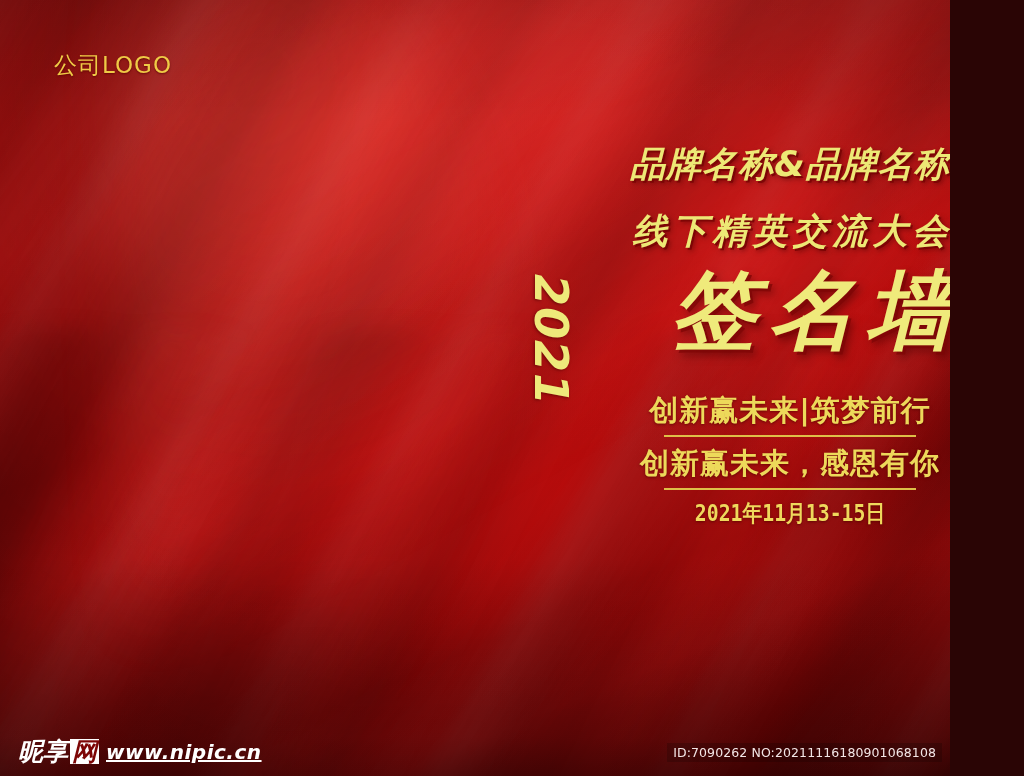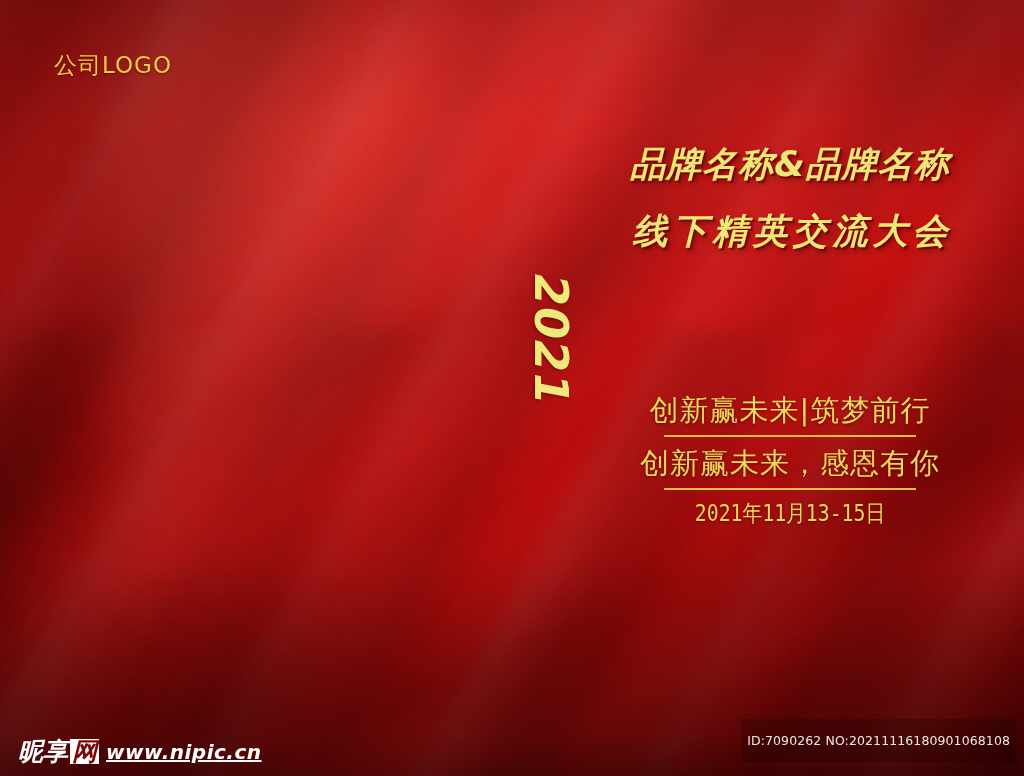--- a/index.html
+++ b/index.html
@@ -7,21 +7,21 @@
     margin: 0;
     padding: 0;
     background: #2a0505;
   }
   body {
     font-family: "Liberation Sans", "DejaVu Sans", sans-serif;
   }
 
   #poster {
     position: relative;
-    width: 1024px;
+    width: 950px;
     height: 776px;
     overflow: hidden;
     background: #0c4a6e;
     user-select: none;
   }
 
   
   .silk-base {
     position: absolute;
     inset: 0;
@@ -233,20 +233,21 @@
     font-family: "DejaVu Serif", "Liberation Serif", serif;
     white-space: nowrap;
   }
 
   #slogan-block {
     position: absolute;
     left: 560px;
     top: 392px;
     width: 460px;
     text-align: center;
+    font-weight: bold;
   }
   .slogan-line {
     font-size: 29px;
     letter-spacing: 1px;
     color: #EDD95A;
     text-shadow: 0 1px 3px rgba(80,0,0,0.7);
     line-height: 1.28;
     white-space: nowrap;
     font-family: "DejaVu Sans", "Liberation Sans", sans-serif;
   }
@@ -313,21 +314,21 @@
     white-space: nowrap;
     text-decoration: underline;
   }
   #asset-id {
     position: absolute;
     right: 8px;
     bottom: 14px;
     font-size: 12.5px;
     color: #f3e6e6;
     background: rgba(0,0,0,0.18);
-    padding: 14px 6px;
+    padding: 2px 6px;
     letter-spacing: 0.1px;
     font-family: "DejaVu Sans", "Liberation Sans", sans-serif;
     white-space: nowrap;
   }
 </style>
 </head>
 <body>
 
 <div id="poster">
 
@@ -345,20 +346,21 @@
     <div id="company-logo">公司LOGO</div>
 
     <div id="headline-block">
 
       <div class="brand-line">品牌名称&amp;品牌名称</div>
 
       <div class="conf-line">线下精英交流大会</div>
 
       <div id="title-row">
         <div id="title-year">2021</div>
+        <div id="title-main">签名墙</div>
       </div>
 
     </div>
 
     <div id="slogan-block">
       <div class="slogan-line">创新赢未来|筑梦前行</div>
       <div class="rule"></div>
       <div class="slogan-line">创新赢未来，感恩有你</div>
       <div class="rule"></div>
       <div id="event-date">2021年11月13-15日</div>

